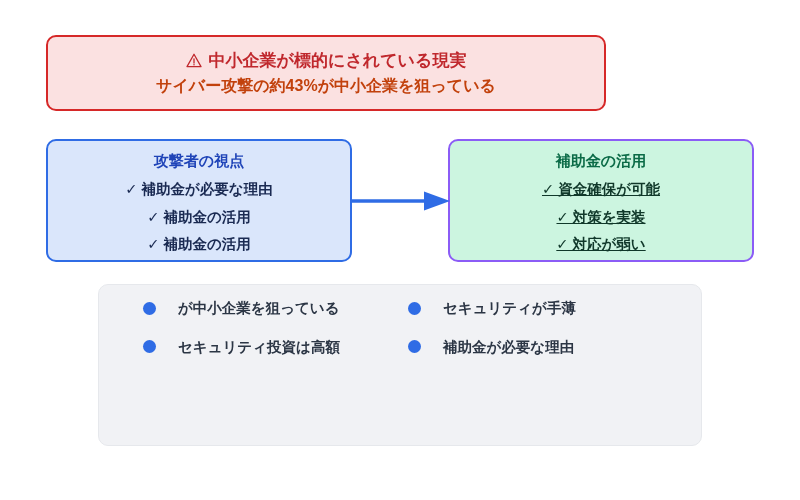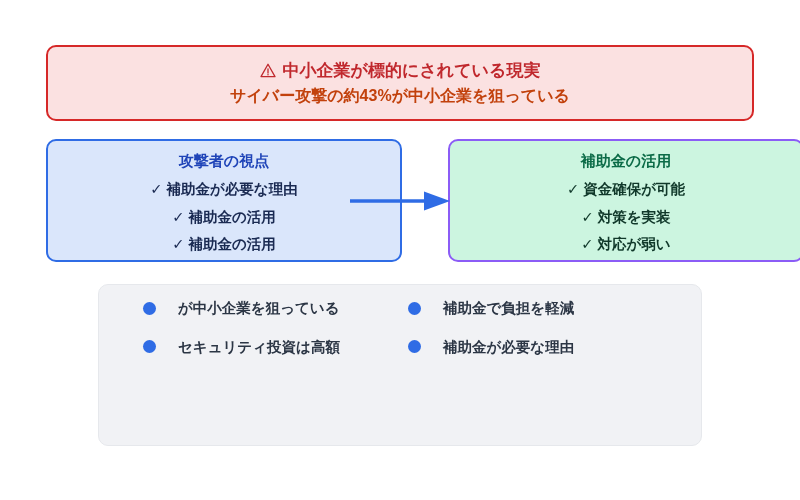--- a/index.html
+++ b/index.html
@@ -21,22 +21,22 @@
     background: #ffffff;
     border-radius: 10px;
     overflow: hidden;
     box-sizing: border-box;
   }
 
   
   #alert-box {
     position: absolute;
     left: 46px;
-    top: 45px;
-    width: 708px;
+    top: 35px;
+    width: 560px;
     height: 76px;
     box-sizing: border-box;
     background: #fbe1e1;
     border: 2px solid #d62828;
     border-radius: 10px;
     display: flex;
     flex-direction: column;
     align-items: center;
     justify-content: center;
     gap: 9px;
@@ -61,21 +61,21 @@
     font-size: 16px;
     font-weight: bold;
     color: #c2410c;
     line-height: 1;
   }
 
   
   .panel {
     position: absolute;
     top: 139px;
-    width: 356px;
+    width: 306px;
     height: 123px;
     box-sizing: border-box;
     border-radius: 10px;
     display: flex;
     flex-direction: column;
     align-items: center;
     padding-top: 12px;
   }
   #panel-attacker {
     left: 46px;
@@ -95,21 +95,21 @@
   }
   #panel-attacker .panel-title { color: #1f44b8; }
   #panel-subsidy  .panel-title { color: #0b6b47; }
   .panel-item {
     font-size: 14.5px;
     font-weight: bold;
     line-height: 1;
     margin-bottom: 13px;
   }
   #panel-attacker .panel-item { color: #1a2a52; }
-  #panel-subsidy  .panel-item { color: #10382a; }
+  #panel-subsidy  .panel-item { color: #10382a; text-decoration: underline; }
 
   
   #flow-arrow {
     position: absolute;
     left: 350px;
     top: 186px;
     width: 104px;
     height: 30px;
   }
 
@@ -201,21 +201,21 @@
   </div>
 
   <div id="reasons-panel">
     <div id="reasons-grid">
       <div class="reason-item">
         <span class="reason-dot"></span>
         <span class="reason-label">が中小企業を狙っている</span>
       </div>
       <div class="reason-item">
         <span class="reason-dot"></span>
-        <span class="reason-label">補助金で負担を軽減</span>
+        <span class="reason-label">セキュリティが手薄</span>
       </div>
       <div class="reason-item">
         <span class="reason-dot"></span>
         <span class="reason-label">セキュリティ投資は高額</span>
       </div>
       <div class="reason-item">
         <span class="reason-dot"></span>
         <span class="reason-label">補助金が必要な理由</span>
       </div>
     </div>

